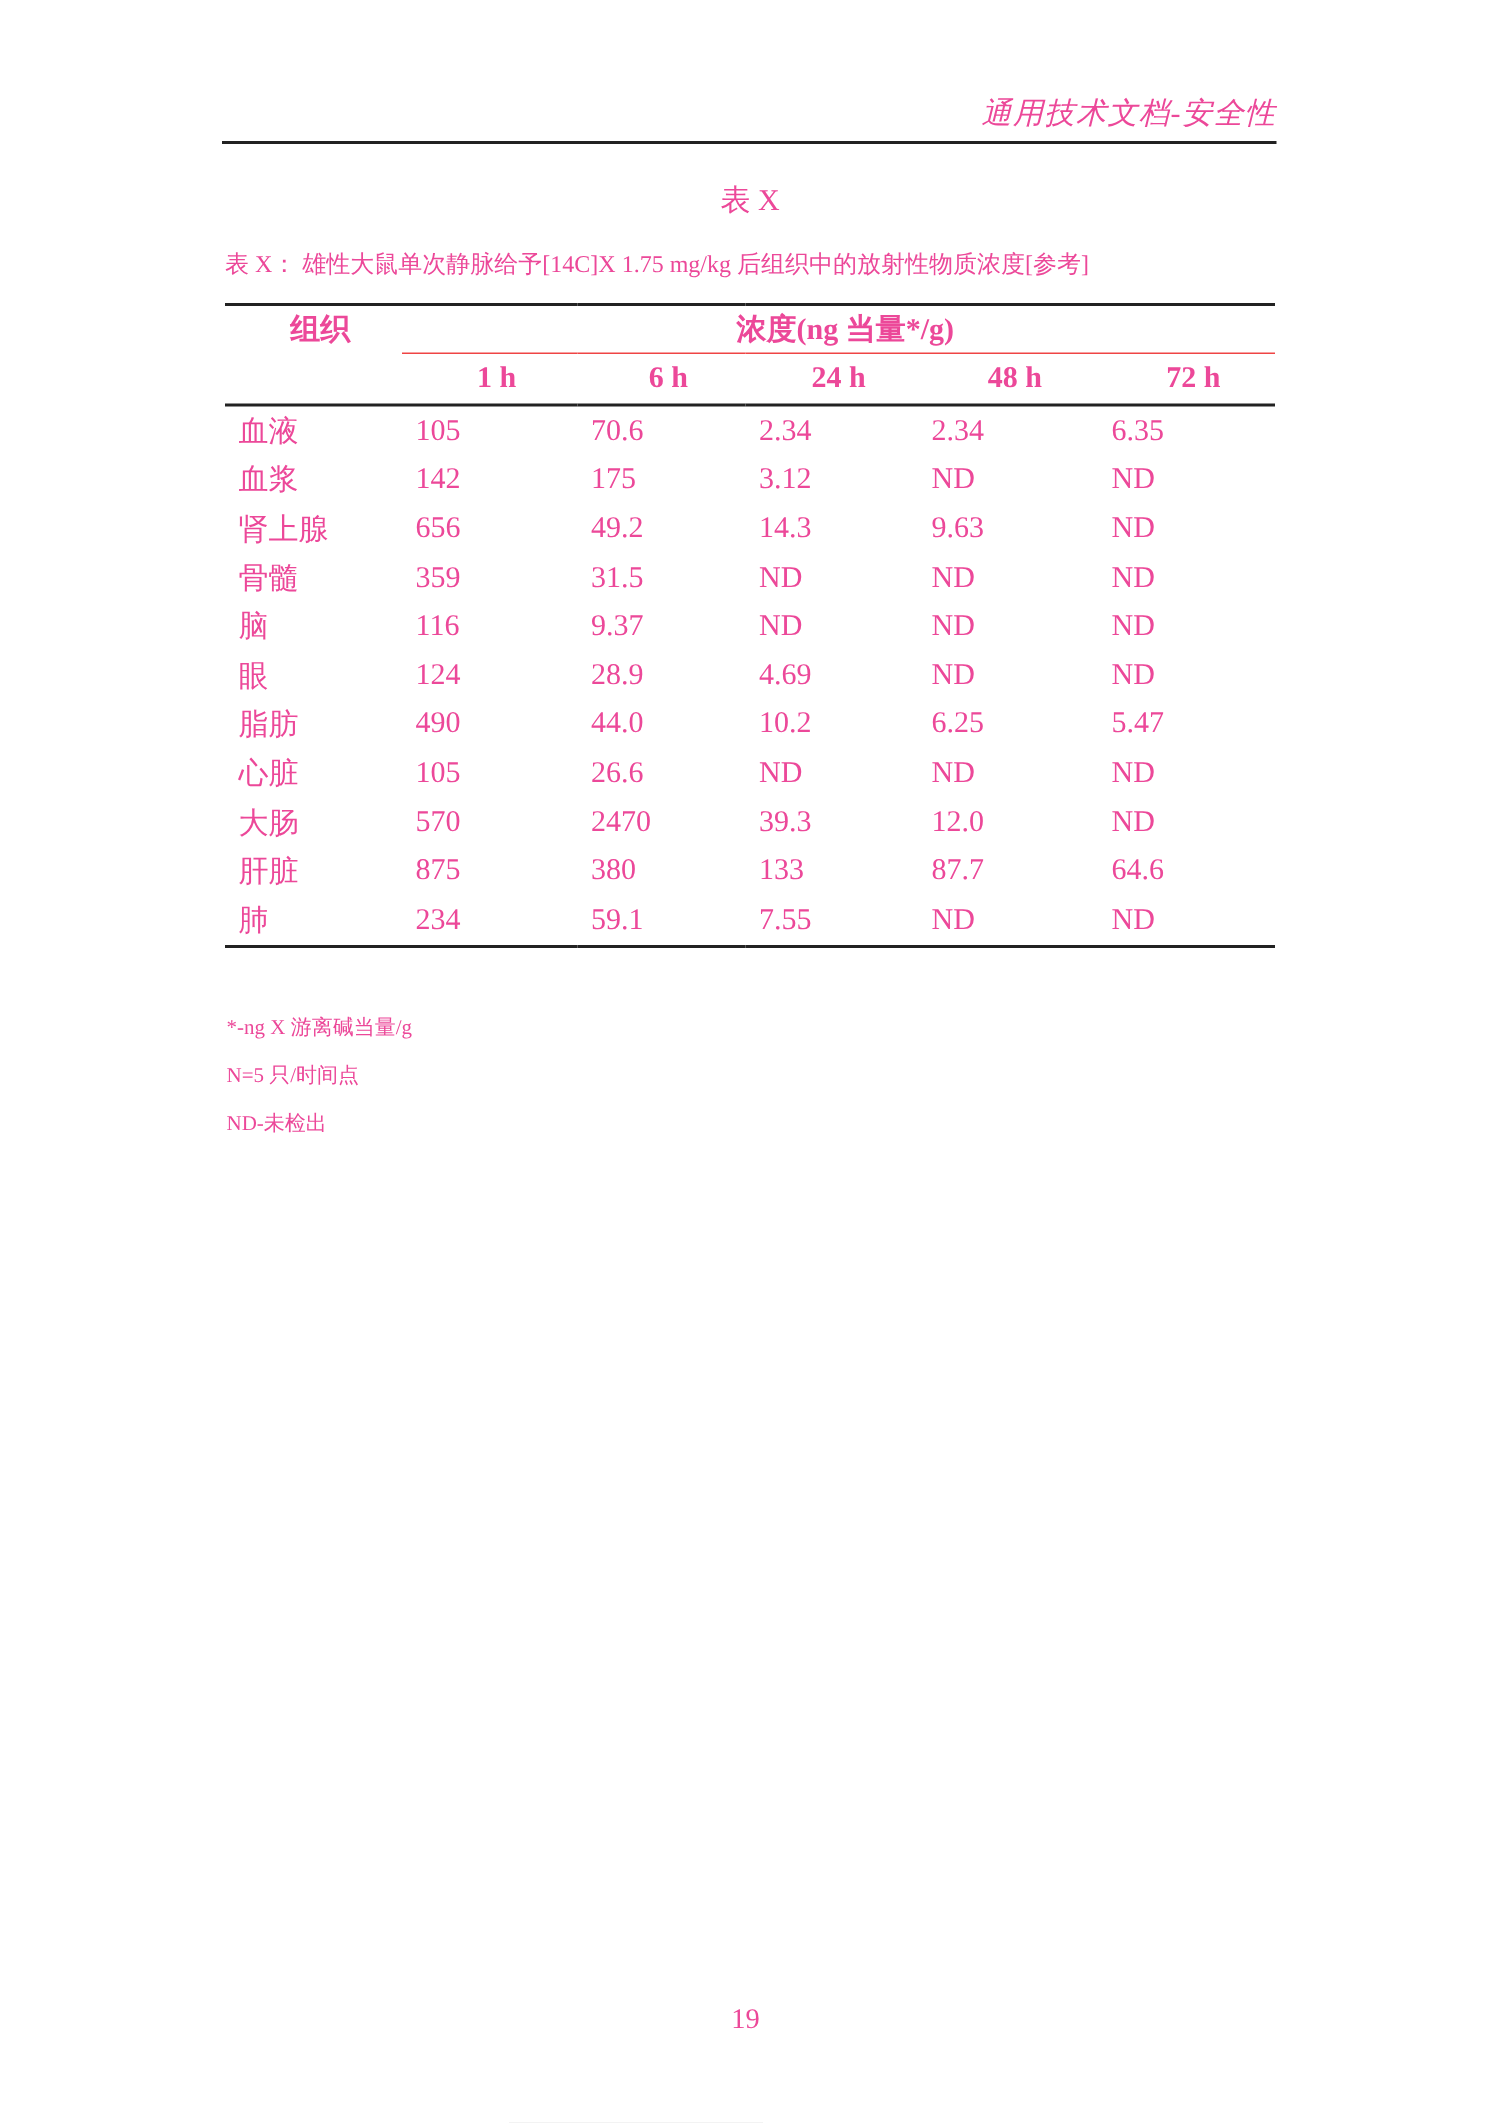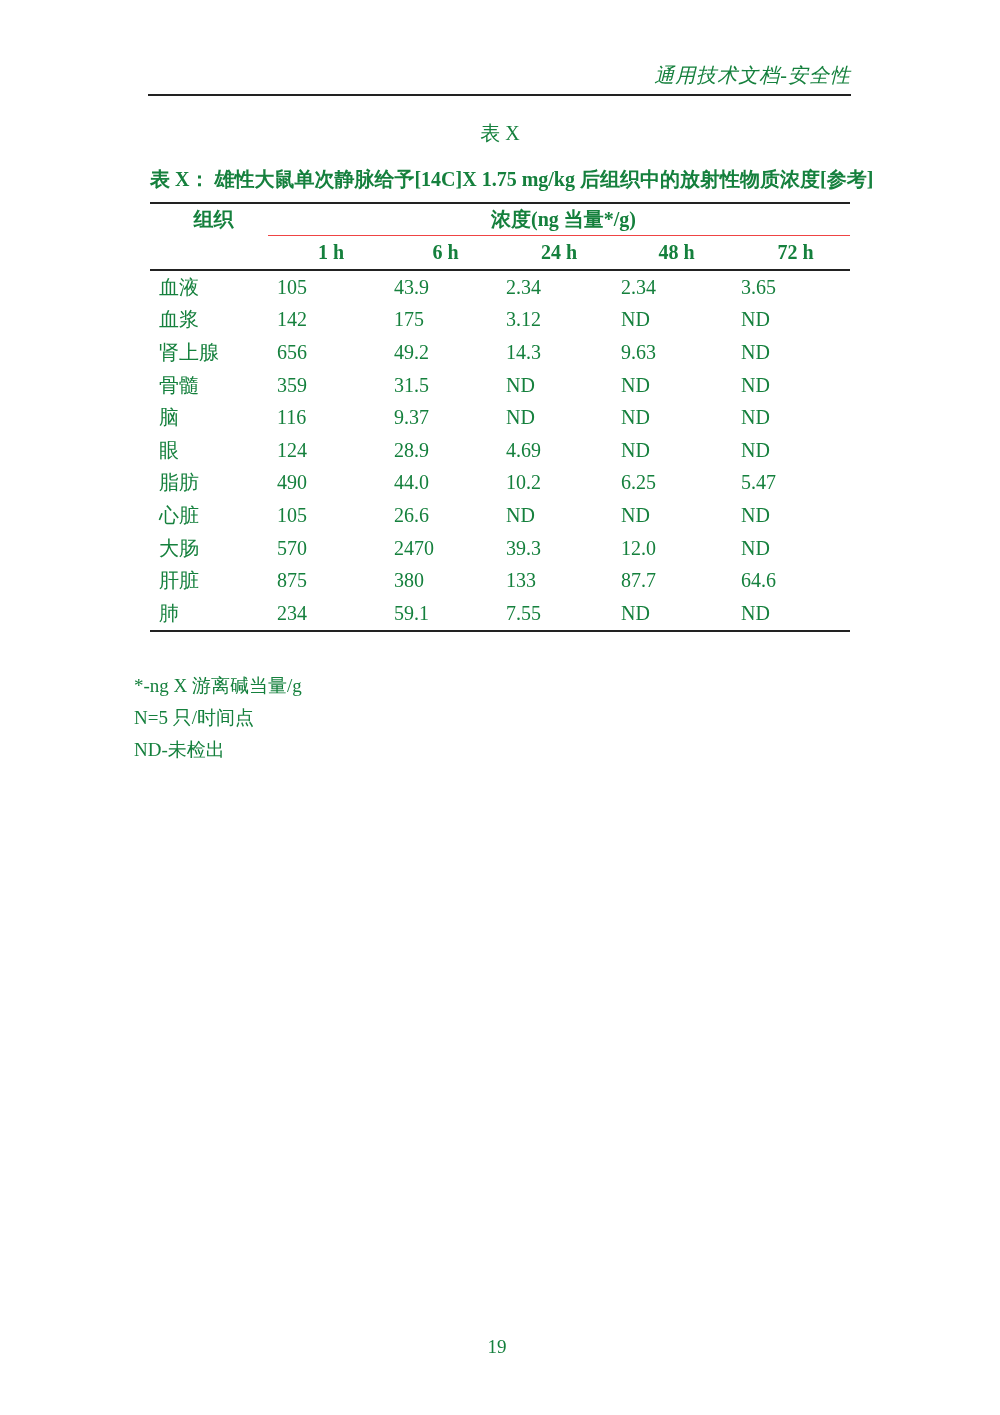--- a/index.html
+++ b/index.html
@@ -1,60 +1,60 @@
 <!DOCTYPE html>
 <html><head>
 <meta charset="utf-8">
 <style>
   html,body{margin:0;padding:0;background:#e9e9e9;}
   .page{
     position:relative;
     width:1000px;height:1415px;
     margin:0 auto;
     background:#ffffff;
-    color:#15803d;
+    color:#ec4899;
     font-family:"Liberation Serif","DejaVu Serif",serif;
     overflow:hidden;
   }
   .doc-header{
     position:absolute;top:62px;left:148px;width:703px;
     text-align:right;font-style:italic;font-size:20px;letter-spacing:1px;
   }
   .header-rule{
     position:absolute;top:94px;left:148px;width:703px;height:0;
     border-top:2px solid #222;
   }
   .table-title{
     position:absolute;top:120px;left:150px;width:700px;
     text-align:center;font-weight:normal;font-size:20px;
   }
   .table-caption{
     position:absolute;top:166px;left:150px;width:702px;
-    font-weight:bold;font-size:20px;white-space:nowrap;
+    font-weight:normal;font-size:16px;white-space:nowrap;
   }
   table.data-table{
     position:absolute;top:202px;left:150px;width:700px;
     border-collapse:collapse;table-layout:fixed;
     font-size:20px;
     border-top:2px solid #222;
     border-bottom:2px solid #222;
   }
   table.data-table th, table.data-table td{
     font-weight:normal;text-align:left;vertical-align:middle;
     padding:0 0 0 9px;overflow:hidden;white-space:nowrap;
   }
   table.data-table thead th{font-weight:bold;text-align:center;}
   tr.head-row-1 th{height:31px;}
   th.conc-header{text-align:center;border-bottom:1px solid #ef4444;padding-left:0;}
   tr.head-row-2 th{height:33px;border-bottom:2px solid #222;}
   table.data-table tbody td{height:32.6px;}
   td.tissue-cell, th.tissue-header{padding-left:10px;}
   .footnotes{
-    position:absolute;top:670px;left:134px;
-    font-size:19px;line-height:32px;
+    position:absolute;top:670px;left:151px;
+    font-size:14px;line-height:32px;
   }
   .page-number{
     position:absolute;top:1306px;left:0;width:994px;
     text-align:center;font-size:19px;margin-top:30px;
   }
 </style>
 </head>
 <body>
 
 <div class="page">
@@ -86,24 +86,24 @@
         <th>6 h</th>
         <th>24 h</th>
         <th>48 h</th>
         <th>72 h</th>
       </tr>
     </thead>
     <tbody>
       <tr>
         <td class="tissue-cell">血液</td>
         <td>105</td>
-        <td>43.9</td>
+        <td>70.6</td>
         <td>2.34</td>
         <td>2.34</td>
-        <td>3.65</td>
+        <td>6.35</td>
       </tr>
       <tr>
         <td class="tissue-cell">血浆</td>
         <td>142</td>
         <td>175</td>
         <td>3.12</td>
         <td>ND</td>
         <td>ND</td>
       </tr>
       <tr>

